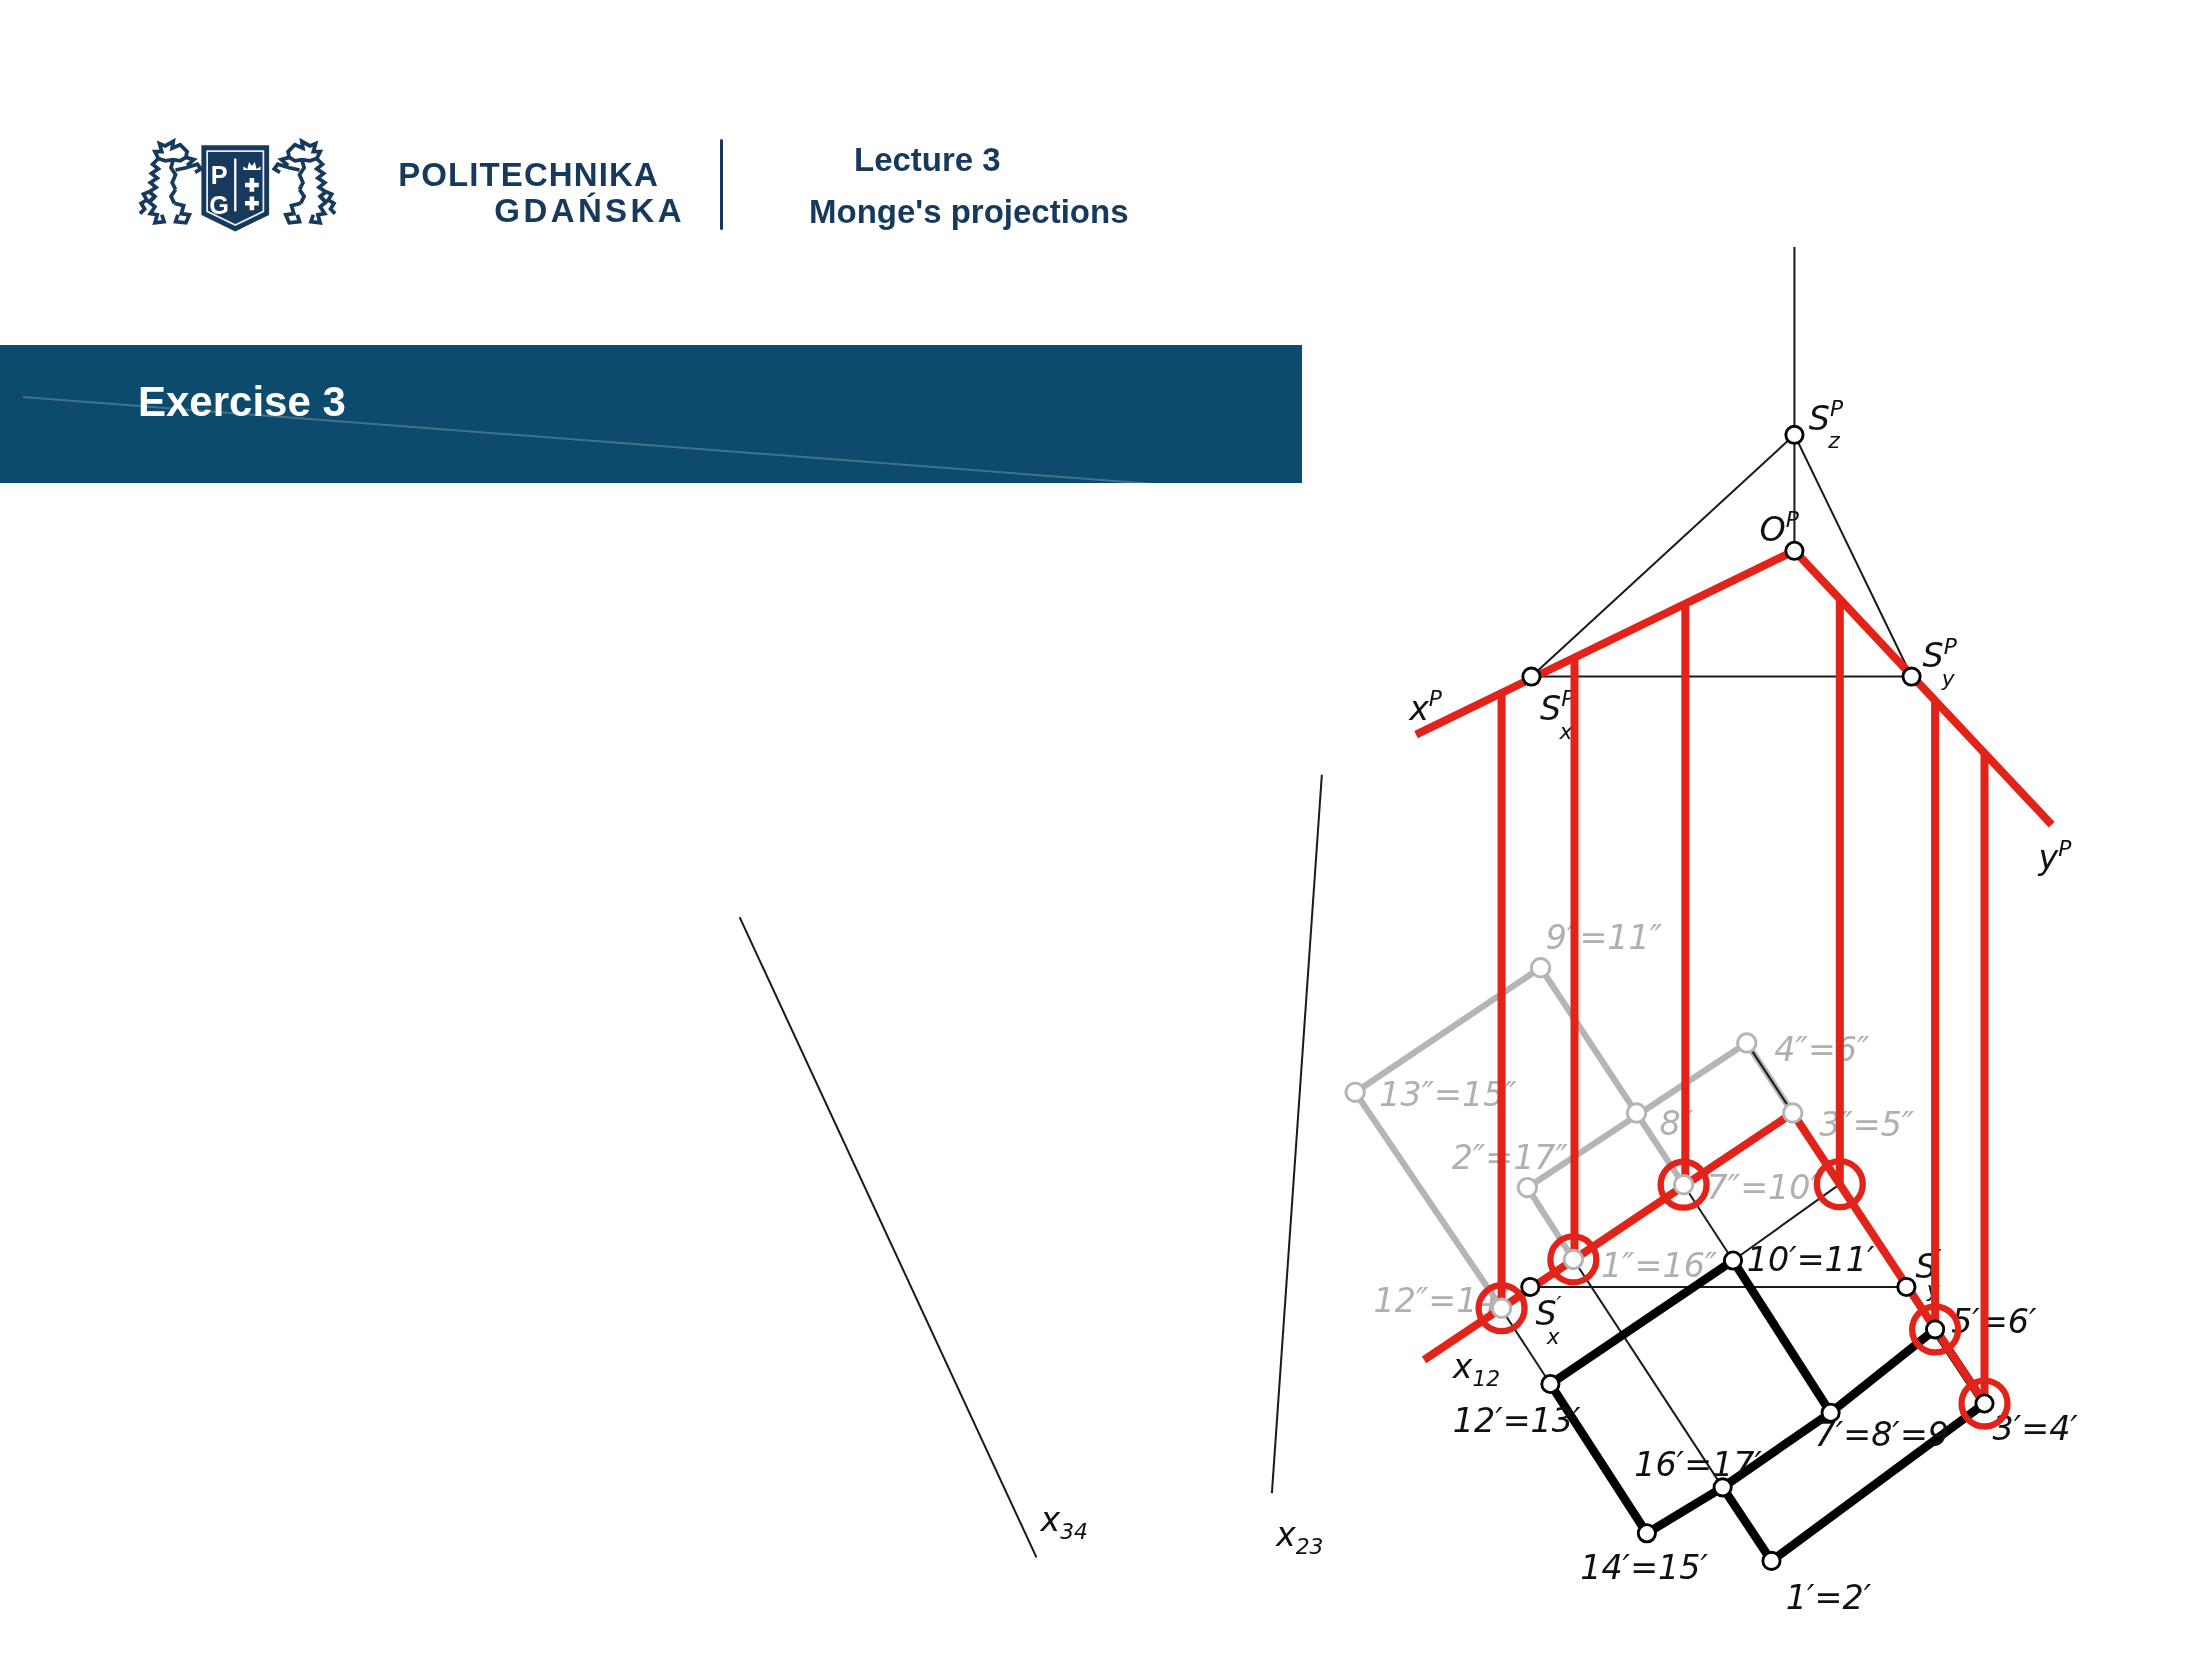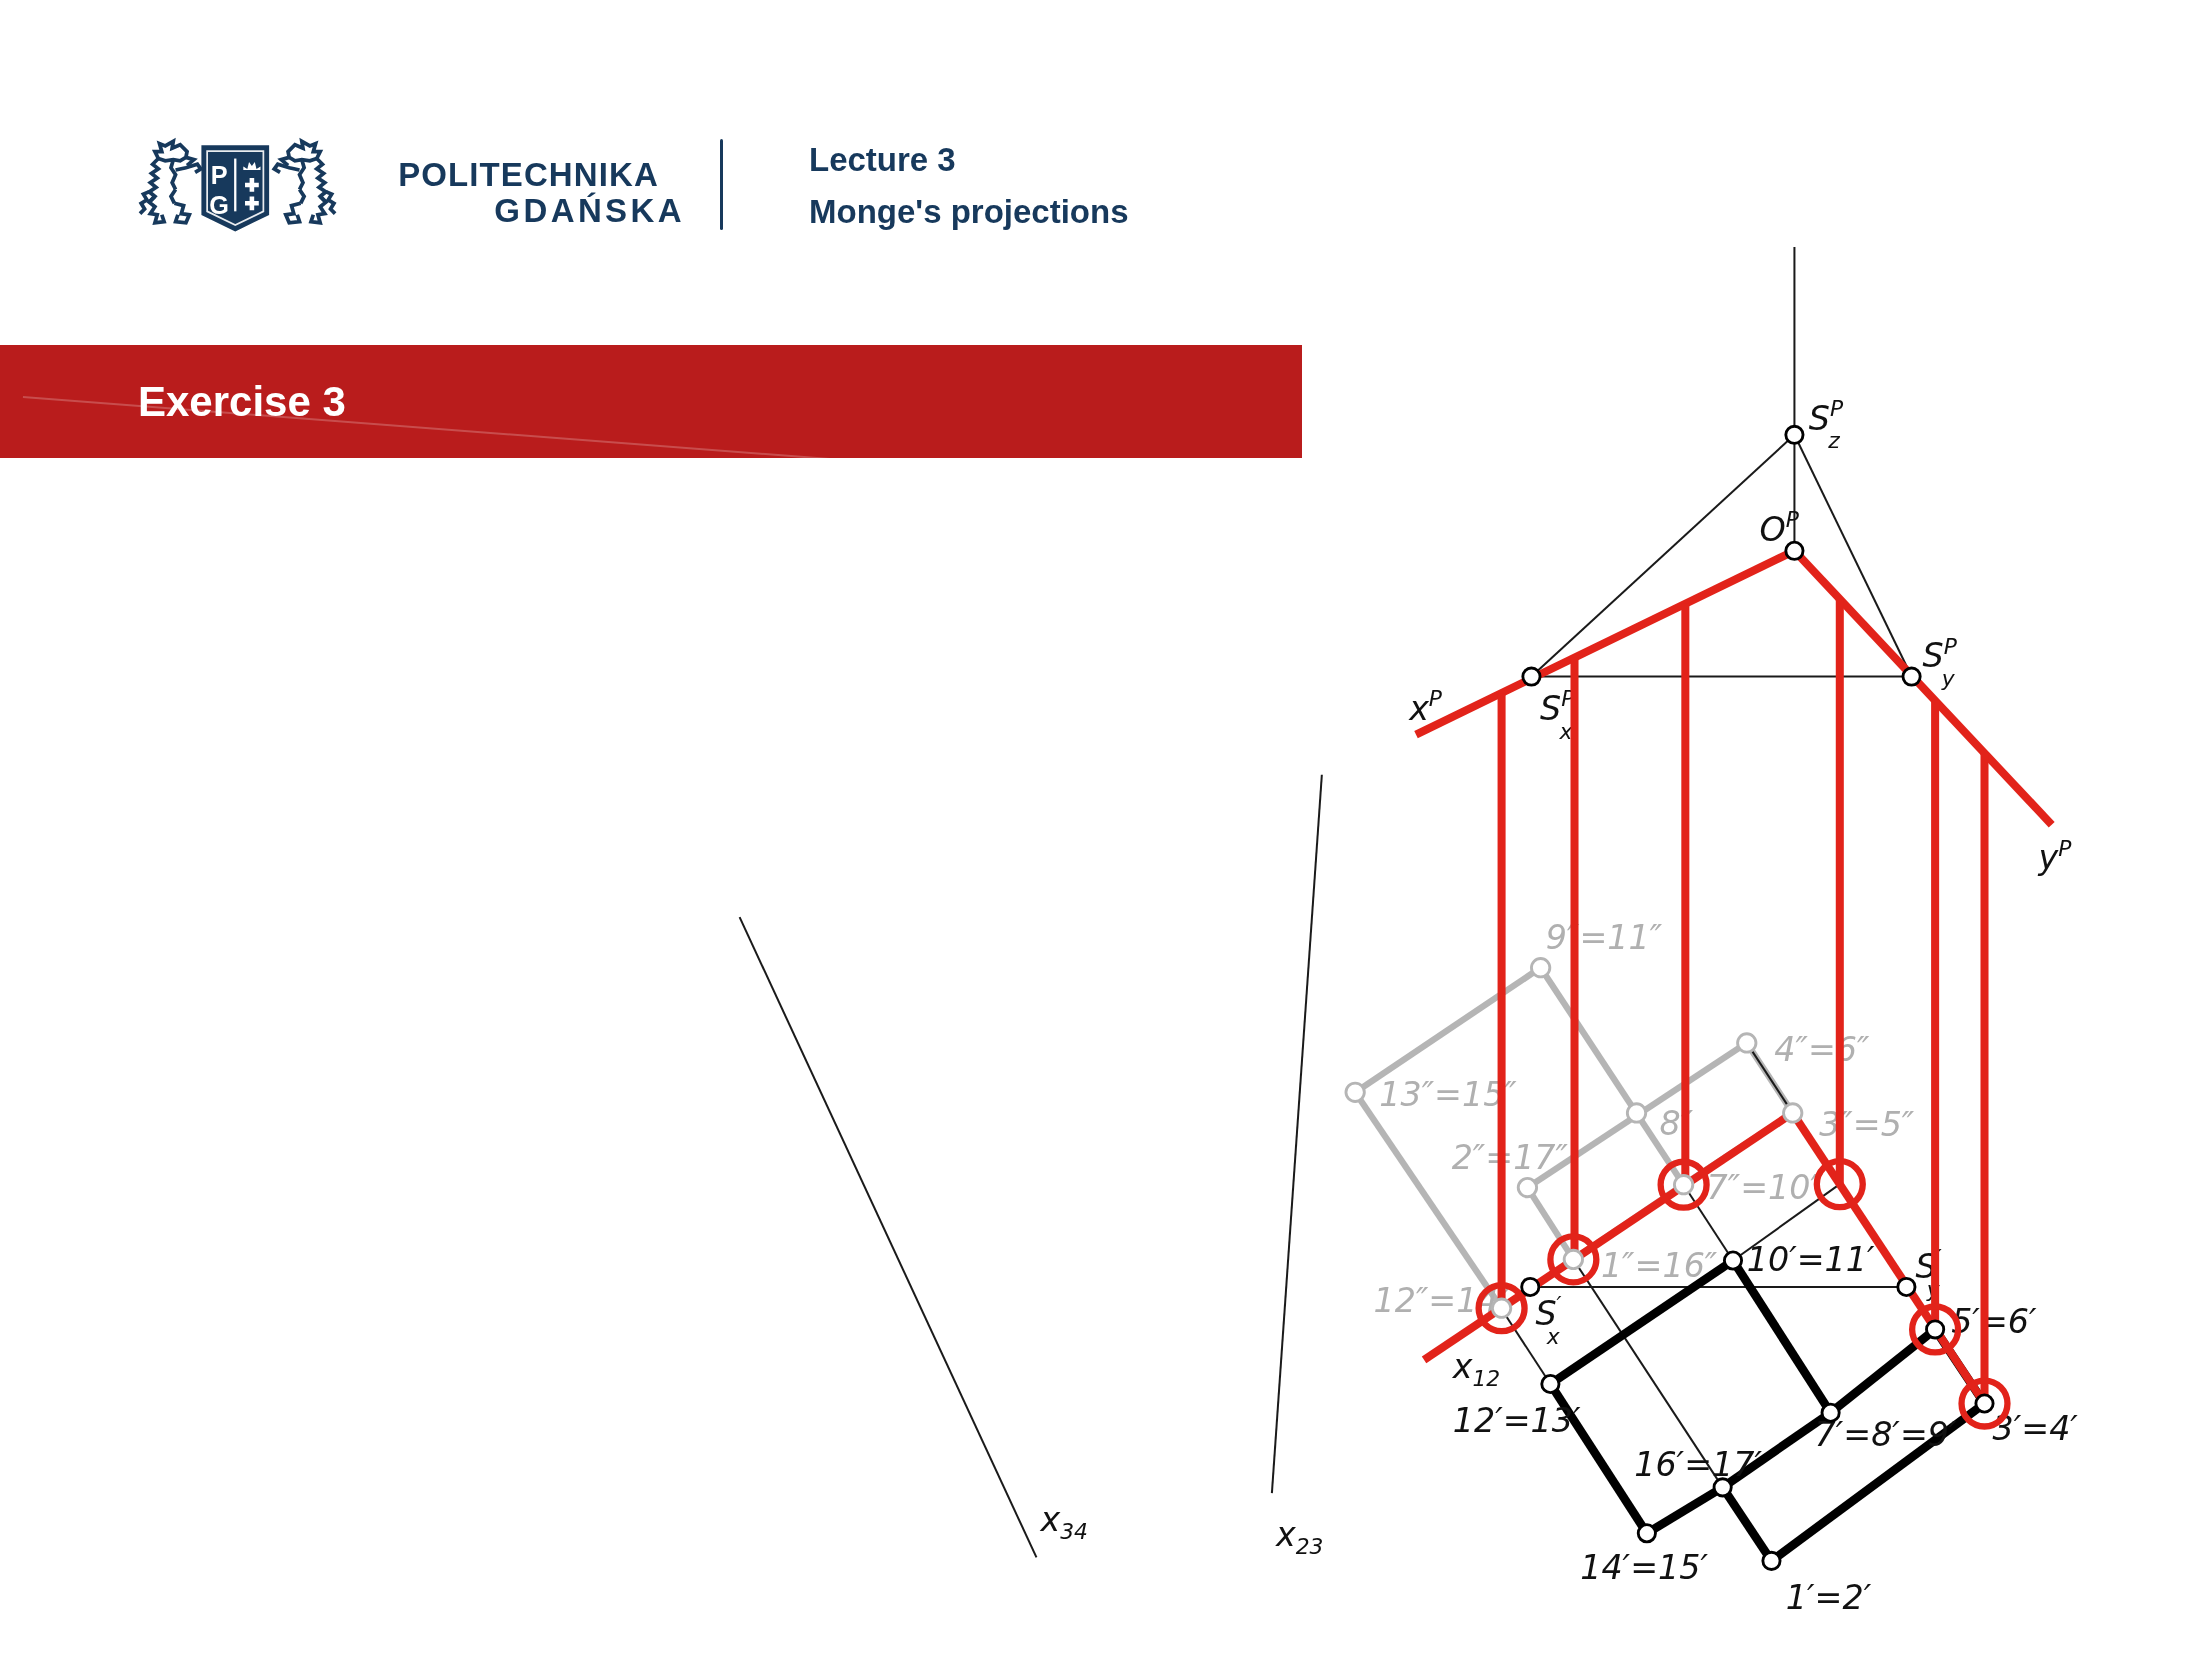--- a/index.html
+++ b/index.html
@@ -4,23 +4,23 @@
 <style>
   html,body{margin:0;padding:0;background:#ffffff;}
   #stage{position:relative;width:2205px;height:1654px;background:#ffffff;overflow:hidden;
          transform-origin:0 0;font-family:"Liberation Sans",sans-serif;}
   #logo{position:absolute;left:133px;top:131px;width:216px;height:101px;}
   #uni-line1{position:absolute;left:372px;top:156px;width:313px;text-align:center;
              font-weight:bold;font-size:33px;letter-spacing:1.1px;color:#17395c;}
   #uni-line2{position:absolute;left:372px;top:192px;width:313px;text-align:right;
              font-weight:bold;font-size:33px;letter-spacing:3.4px;color:#17395c;}
   #hdr-divider{position:absolute;left:720px;top:139px;width:2.9px;height:91px;background:#17395c;border-radius:1.7px;}
-  #lecture-line1{position:absolute;left:809px;top:141px;font-weight:bold;font-size:33px;color:#17395c;}
+  #lecture-line1{position:absolute;left:854px;top:141px;font-weight:bold;font-size:33px;color:#17395c;}
   #lecture-line2{position:absolute;left:809px;top:193px;font-weight:bold;font-size:33px;color:#17395c;text-align:right;}
-  #banner{position:absolute;left:0;top:345px;width:1302px;height:113px;background:#b91c1c;}
+  #banner{position:absolute;left:0;top:345px;width:1302px;height:138px;background:#0c4a6e;}
   #banner-label{position:absolute;left:138px;top:0;height:113px;display:flex;align-items:center;
                 color:#ffffff;font-weight:bold;font-size:42px;}
   #banner-diagonal{position:absolute;left:23px;top:51px;width:1217px;height:1.7px;
                    background:rgba(255,255,255,0.22);transform:rotate(4.4deg);transform-origin:0 0;}
   #drawing{position:absolute;left:0;top:0;width:2205px;height:1654px;}
 </style>
 </head>
 <body>
 
 <div id="stage" style="transform: scale(1);">

